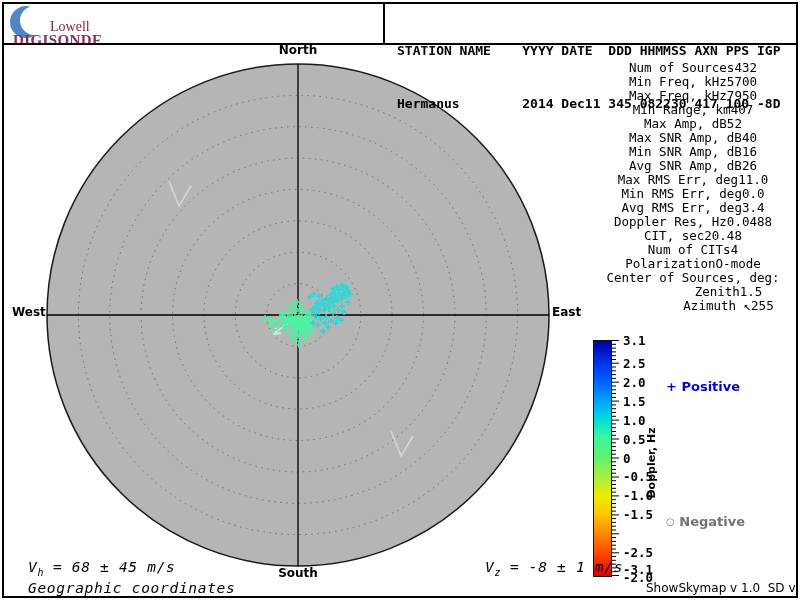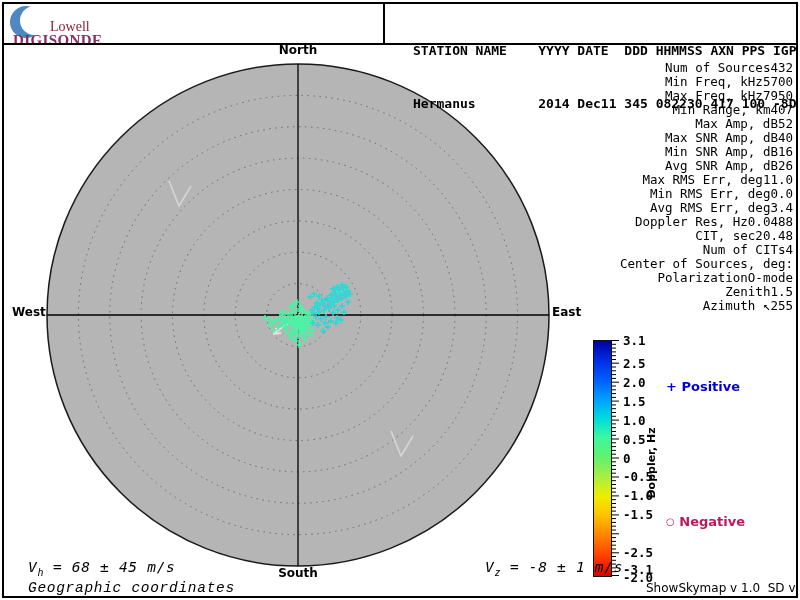--- a/index.html
+++ b/index.html
@@ -9,25 +9,25 @@
   }
   
   .frame{position:absolute;left:2px;top:2px;width:792px;height:592px;border:2px solid #000;pointer-events:none;z-index:6;}
   .hdr-sep{position:absolute;left:2px;top:43px;width:796px;height:2px;background:#000;z-index:6;}
   .hdr-vsep{position:absolute;left:383px;top:2px;width:2px;height:42px;background:#000;z-index:6;}
   
   .logo{position:absolute;left:6px;top:4px;z-index:5;}
   
   .header{
     position:absolute;left:397px;top:7px;z-index:5;
-    font-weight:bold;font-size:13px;line-height:17.5px;white-space:pre;margin-left:16px;
+    font-weight:bold;font-size:13px;line-height:17.5px;white-space:pre;
   }
   
   .stats{position:absolute;left:593px;top:61px;width:200px;z-index:5;font-size:12.5px;}
-  .stat-row{display:flex;justify-content:flex-end;height:14px;line-height:14px;white-space:pre;}
+  .stat-row{display:flex;justify-content:center;height:14px;line-height:14px;white-space:pre;}
   .stat-row .lbl{text-align:left;}
   .stat-row .val{text-align:right;}
   .stat-row.indent .lbl{padding-left:71px;}
   
   .plot-svg{position:absolute;left:0;top:0;z-index:1;}
   .compass{position:absolute;z-index:2;font-family:"DejaVu Sans",sans-serif;font-weight:bold;font-size:12px;}
   .c-north{left:298px;top:43px;transform:translateX(-50%);}
   .c-south{left:298px;top:566px;transform:translateX(-50%);}
   .c-west{left:12px;top:305px;}
   .c-east{left:552px;top:305px;}
@@ -43,21 +43,21 @@
   }
   
   .legend{position:absolute;z-index:4;font-family:"DejaVu Sans",sans-serif;font-weight:bold;font-size:13px;white-space:pre;}
   .legend-pos{left:666px;top:379px;}
   .legend-neg{left:666px;top:514px;}
   .legend .sym-neg{font-size:10px;position:relative;top:-1px;}
   
   .foot{position:absolute;z-index:5;font-style:italic;font-size:14.5px;letter-spacing:0.7px;white-space:pre;}
   .foot sub{font-size:10px;letter-spacing:0;}
   .f-vh{left:28px;top:559px;}
-  .f-coords{left:28px;top:580px;font-family:Liberation Mono, monospace;}
+  .f-coords{left:28px;top:580px;}
   .f-vz{left:485px;top:559px;}
   .f-zenith{left:428px;top:580px;}
   .f-version{
     position:absolute;left:646px;top:581px;z-index:5;white-space:pre;
     font-family:"DejaVu Sans",sans-serif;font-size:12px;font-style:normal;letter-spacing:0;
   }
 </style>
 </head>
 <body>
 
@@ -114,22 +114,22 @@
       <div class="stat-row"><span class="lbl">Max Amp, dB</span><span class="val">52</span></div>
       <div class="stat-row"><span class="lbl">Max SNR Amp, dB</span><span class="val">40</span></div>
       <div class="stat-row"><span class="lbl">Min SNR Amp, dB</span><span class="val">16</span></div>
       <div class="stat-row"><span class="lbl">Avg SNR Amp, dB</span><span class="val">26</span></div>
       <div class="stat-row"><span class="lbl">Max RMS Err, deg</span><span class="val">11.0</span></div>
       <div class="stat-row"><span class="lbl">Min RMS Err, deg</span><span class="val">0.0</span></div>
       <div class="stat-row"><span class="lbl">Avg RMS Err, deg</span><span class="val">3.4</span></div>
       <div class="stat-row"><span class="lbl">Doppler Res, Hz</span><span class="val">0.0488</span></div>
       <div class="stat-row"><span class="lbl">CIT, sec</span><span class="val">20.48</span></div>
       <div class="stat-row"><span class="lbl">Num of CITs</span><span class="val">4</span></div>
+      <div class="stat-row"><span class="lbl">Polarization</span><span class="val">O-mode</span></div>
       <div class="stat-row"><span class="lbl">Center of Sources, deg:</span><span class="val"></span></div>
-      <div class="stat-row"><span class="lbl">Polarization</span><span class="val">O-mode</span></div>
       <div class="stat-row indent"><span class="lbl">Zenith</span><span class="val">1.5</span></div>
       <div class="stat-row indent"><span class="lbl">Azimuth ↖</span><span class="val">255</span></div>
     </div>
 
   <div class="cbar" id="cbar" style="background: linear-gradient(rgb(0, 0, 160) 0%, rgb(0, 48, 232) 9%, rgb(0, 96, 255) 17%, rgb(0, 160, 255) 25%, rgb(0, 220, 220) 33%, rgb(60, 248, 160) 41%, rgb(102, 240, 106) 50%, rgb(170, 238, 68) 58%, rgb(238, 238, 0) 66%, rgb(255, 196, 0) 74%, rgb(255, 136, 0) 82%, rgb(255, 68, 0) 91%, rgb(220, 0, 0) 100%);"></div>
   <svg class="cbar-ticks" id="cbar-ticks" width="10" height="236">
       <line x1="0" x2="7" y1="0.5" y2="0.5" stroke="#000" stroke-width="1"></line>
       <line x1="0" x2="4" y1="4.3" y2="4.3" stroke="#000" stroke-width="1"></line>
       <line x1="0" x2="4" y1="8.1" y2="8.1" stroke="#000" stroke-width="1"></line>
       <line x1="0" x2="4" y1="11.9" y2="11.9" stroke="#000" stroke-width="1"></line>
@@ -204,21 +204,21 @@
       <div class="cbar-label" style="top: 136.452px;">-0.5</div>
       <div class="cbar-label" style="top: 155.403px;">-1.0</div>
       <div class="cbar-label" style="top: 174px;">-1.5</div>
       <div class="cbar-label" style="top: 193.306px; margin-top: 44px;">-2.0</div>
       <div class="cbar-label" style="top: 212.258px;">-2.5</div>
       <div class="cbar-label" style="top: 229px;">-3.1</div>
     </div>
   <div class="cbar-axis-label">Doppler, Hz</div>
 
   <div class="legend legend-pos" id="legend-pos" style="color: rgb(0, 0, 221);"><span class="sym-pos">+</span> <span>Positive</span></div>
-  <div class="legend legend-neg" id="legend-neg" style="color: #be185d;"><span class="sym-neg">○</span> <span>Negative</span></div>
+  <div class="legend legend-neg" id="legend-neg" style="color: #737373;"><span class="sym-neg">○</span> <span>Negative</span></div>
 
   <div class="foot f-vh"><span>V</span><sub>h</sub><span> = 68 ± 45 m/s</span></div>
   <div class="foot f-coords">Geographic coordinates</div>
   <div class="foot f-vz"><span>V</span><sub>z</sub><span> = -8 ± 1 m/s</span></div>
   <div class="f-version">ShowSkymap v 1.0  SD v 5.1</div>
 
   <div class="hdr-vsep"></div>
   <div class="hdr-sep"></div>
   <div class="frame"></div>
 </div>

